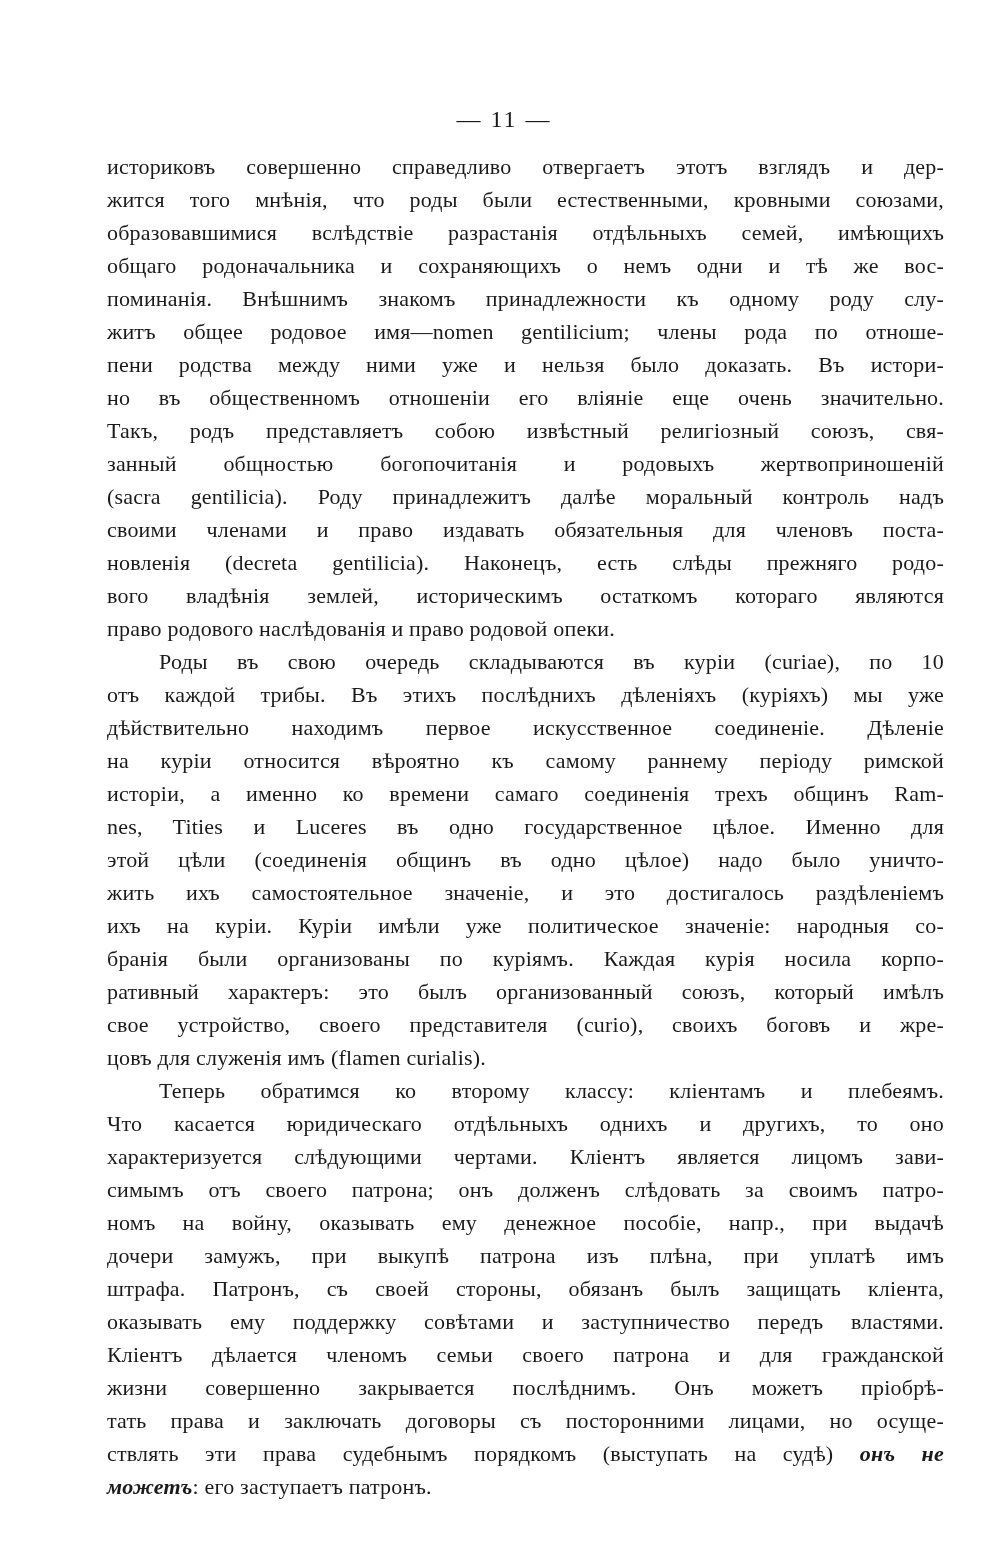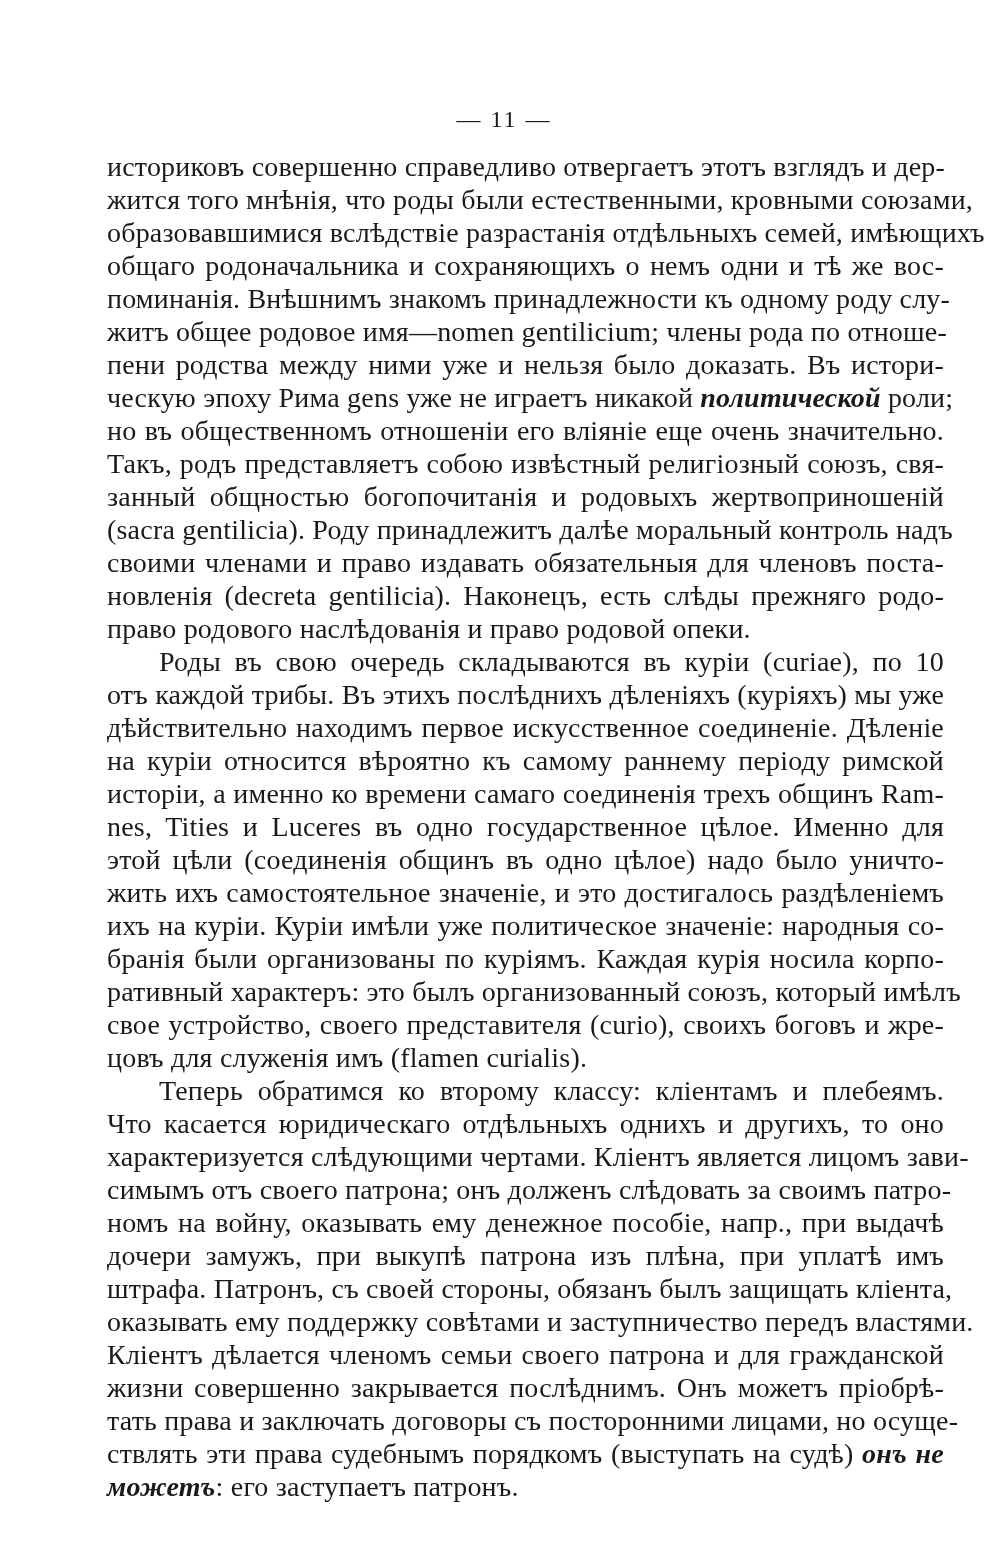--- a/index.html
+++ b/index.html
@@ -10,21 +10,21 @@
       font-family: "Liberation Serif", "DejaVu Serif", serif;
     }
     .page-number {
       position: absolute; top: 106px; left: 0; width: 1000px;
       text-align: center; font-size: 24px; letter-spacing: 2px;
     }
     .body {
       position: absolute; left: 103px; top: 150px; width: 837px;
     }
     .line {
-      height: 33.0px; line-height: 33px; font-size: 28px;
+      height: 33.0px; line-height: 33px; font-size: 22px;
       white-space: nowrap; text-align: justify; text-align-last: justify;
       letter-spacing: 0.2px;
     }
     .line.last { text-align-last: left; font-family: Liberation Serif, serif; }
     .line.indent { padding-left: 52px; }
     em { font-style: italic; font-weight: bold; }
   </style>
 </head>
 <body>
 
@@ -32,27 +32,27 @@
   <div class="page-number">— 11 —</div>
   <div class="body">
       <div>
         <div class="line">историковъ совершенно справедливо отвергаетъ этотъ взглядъ и дер-</div>
         <div class="line">жится того мнѣнія, что роды были естественными, кровными союзами,</div>
         <div class="line">образовавшимися вслѣдствіе разрастанія отдѣльныхъ семей, имѣющихъ</div>
         <div class="line">общаго родоначальника и сохраняющихъ о немъ одни и тѣ же вос-</div>
         <div class="line">поминанія. Внѣшнимъ знакомъ принадлежности къ одному роду слу-</div>
         <div class="line">житъ общее родовое имя—nomen gentilicium; члены рода по отноше-</div>
         <div class="line">пени родства между ними уже и нельзя было доказать. Въ истори-</div>
-        <div class="line">ческую эпоху Рима gens уже не играетъ никакой <em>политической</em> роли;</div>
         <div class="line">но въ общественномъ отношеніи его вліяніе еще очень значительно.</div>
         <div class="line">Такъ, родъ представляетъ собою извѣстный религіозный союзъ, свя-</div>
         <div class="line">занный общностью богопочитанія и родовыхъ жертвоприношеній</div>
         <div class="line">(sacra gentilicia). Роду принадлежитъ далѣе моральный контроль надъ</div>
         <div class="line">своими членами и право издавать обязательныя для членовъ поста-</div>
         <div class="line">новленія (decreta gentilicia). Наконецъ, есть слѣды прежняго родо-</div>
+        <div class="line">вого владѣнія землей, историческимъ остаткомъ котораго являются</div>
         <div class="line last">право родового наслѣдованія и право родовой опеки.</div>
       </div>
       <div>
         <div class="line indent">Роды въ свою очередь складываются въ куріи (curiae), по 10</div>
         <div class="line">отъ каждой трибы. Въ этихъ послѣднихъ дѣленіяхъ (куріяхъ) мы уже</div>
         <div class="line">дѣйствительно находимъ первое искусственное соединеніе. Дѣленіе</div>
         <div class="line">на куріи относится вѣроятно къ самому раннему періоду римской</div>
         <div class="line">исторіи, а именно ко времени самаго соединенія трехъ общинъ Ram-</div>
         <div class="line">nes, Tities и Luceres въ одно государственное цѣлое. Именно для</div>
         <div class="line">этой цѣли (соединенія общинъ въ одно цѣлое) надо было уничто-</div>

